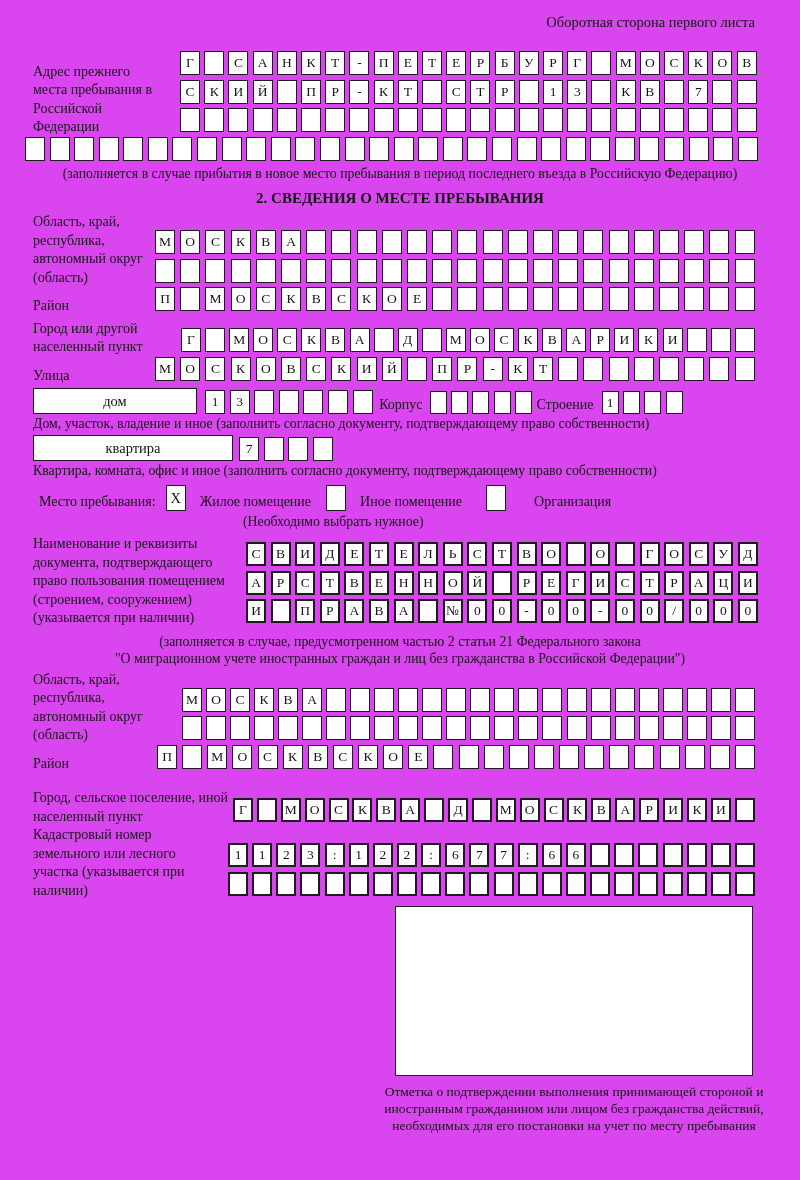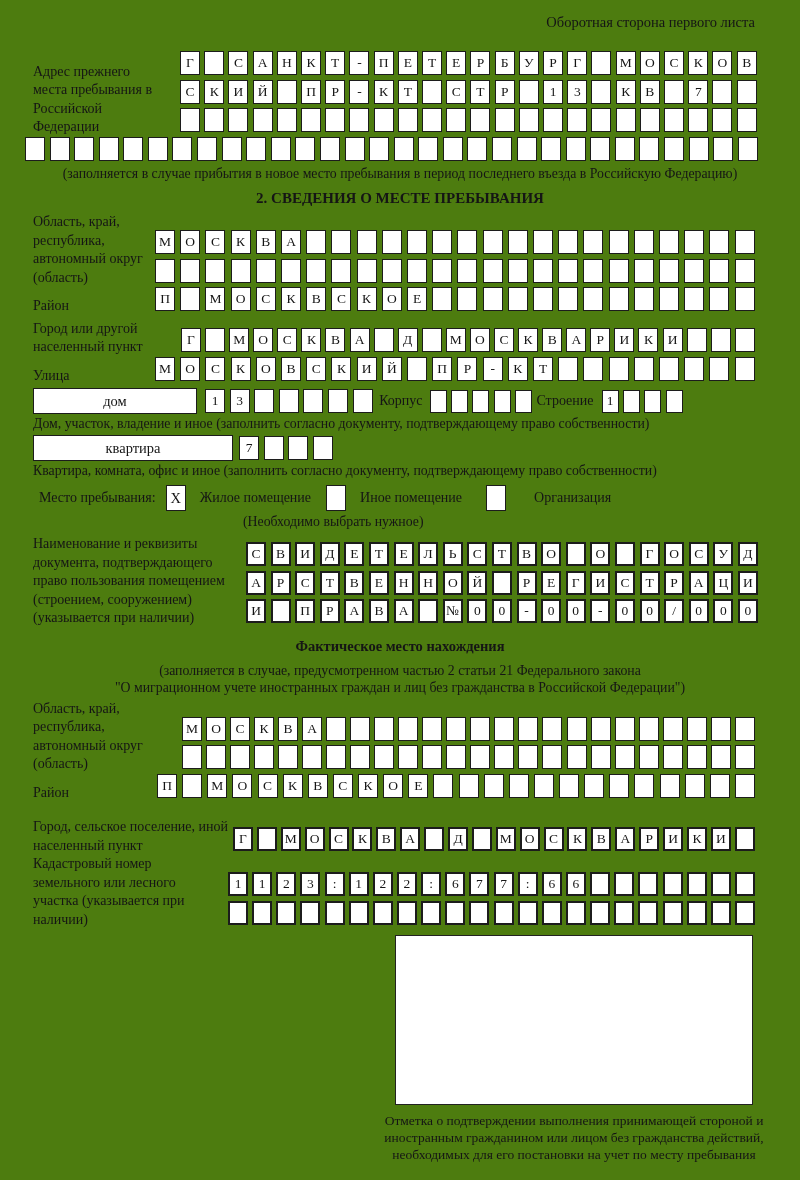--- a/index.html
+++ b/index.html
@@ -2,21 +2,21 @@
 <html><head>
 <meta charset="utf-8">
 <style>
   * { box-sizing: border-box; margin: 0; padding: 0; }
   html,body { background:#ffffff; }
   body {
     width: 800px; height: 1180px;
     font-family: "Liberation Serif", "DejaVu Serif", serif;
     color: #151515;
   }
-  .page { position: relative; width: 800px; height: 1180px; overflow: hidden; padding-top: 14px; background:#4d7c0f; }
+  .page { position: relative; width: 800px; height: 1180px; overflow: hidden; padding-top: 14px; background:#d946ef; }
 
   .hdr { text-align: right; padding-right: 45px; font-size: 14.5px; line-height: 17px; }
 
   .field { display: flex; align-items: flex-end; }
   .flabel { flex: 0 0 auto; padding-left: 33px; font-size: 14px; line-height: 18.5px; }
   .flabel .inner { display: block; }
 
   .boxcol { flex: 0 0 auto; }
   .boxrow { display: flex; justify-content: space-between; margin-bottom: 4.5px; }
   .boxrow.compact { justify-content: flex-start; margin-bottom: 0; }
@@ -26,21 +26,21 @@
     display: flex; align-items: center; justify-content: center;
     font-size: 13.5px; line-height: 1; background: #fff;
   }
   .compact .cbox { margin-right: 4.6px; }
   .compact.tight .cbox { width: 17px; height: 23px; margin-right: 4.4px; }
   .bold .cbox { border-width: 2.2px; }
 
   .cnote { text-align: center; font-size: 13.8px; line-height: 17px; margin-top: 3px; }
   .h2 { text-align: center; font-weight: bold; font-size: 15px; line-height: 21px; margin-top: 6px; }
 
-  .inlinerow { display: flex; align-items: center; }
+  .inlinerow { display: flex; align-items: flex-end; }
   .widebox {
     flex: 0 0 auto; height: 26px; border: 1.6px solid #1c1c1c;
     display: flex; align-items: center; justify-content: center;
     font-size: 14.5px; background:#fff;
   }
   .smalllabel { font-size: 14px; line-height: 18px; flex: 0 0 auto; }
   .cap { font-size: 13.8px; line-height: 16px; margin-left: 33px; }
 
   .chk {
     flex: 0 0 auto; width: 20px; height: 26px; border: 1.5px solid #1c1c1c;
@@ -456,21 +456,20 @@
           <span class="cbox">0</span>
           <span class="cbox">0</span>
           <span class="cbox">/</span>
           <span class="cbox">0</span>
           <span class="cbox">0</span>
           <span class="cbox">0</span>
         </div>
     </div>
   </div>
 
-  <div class="h2" style="margin-top:8px;font-size:14.5px">Фактическое место нахождения</div>
   <div class="cnote" style="margin-top:5px">(заполняется в случае, предусмотренном частью 2 статьи 21 Федерального закона</div>
   <div class="cnote" style="margin-top:0">"О миграционном учете иностранных граждан и лиц без гражданства в Российской Федерации")</div>
 
   <div class="field" style="margin-top:4px">
     <div class="flabel" style="width:182px">
       <span class="inner" style="width:135px">Область, край, республика, автономный округ (область)</span>
     </div>
     <div class="boxcol">
       <div class="boxrow" style="width:573px">
           <span class="cbox">М</span>

